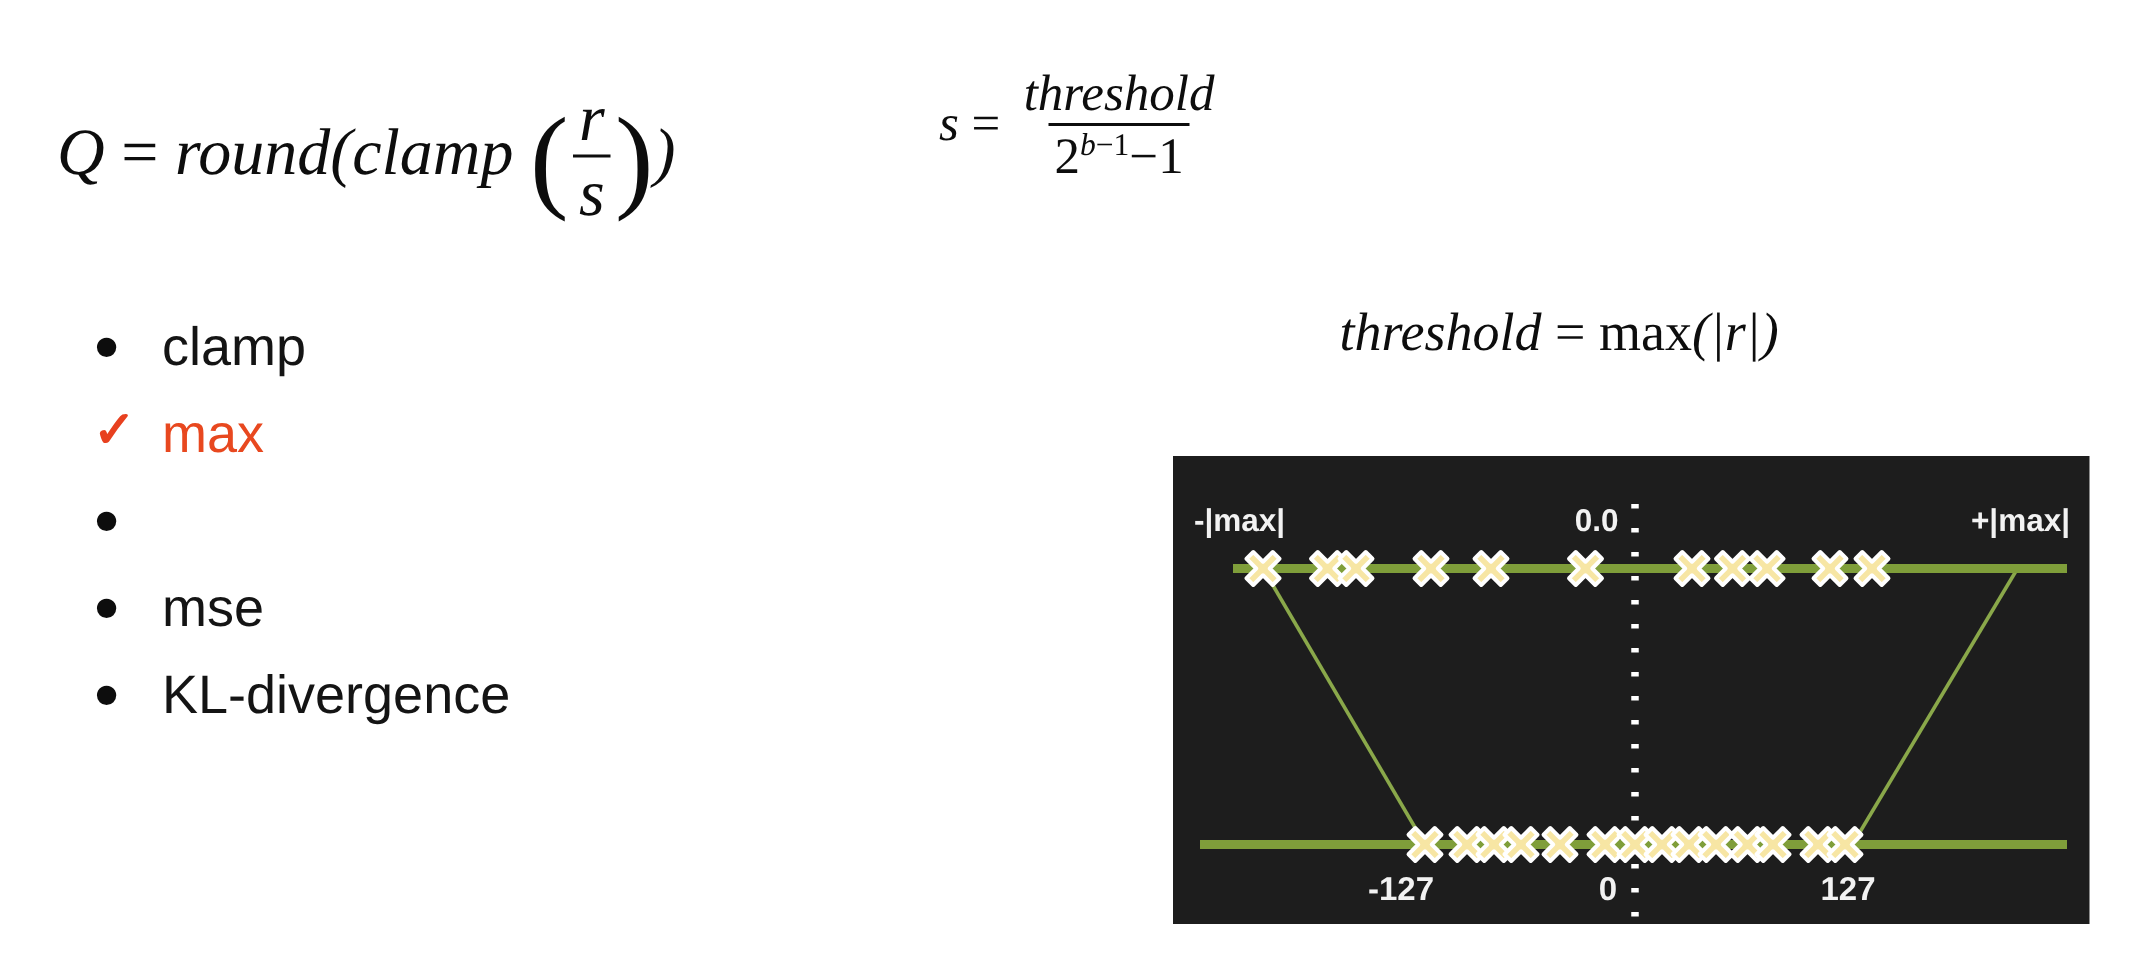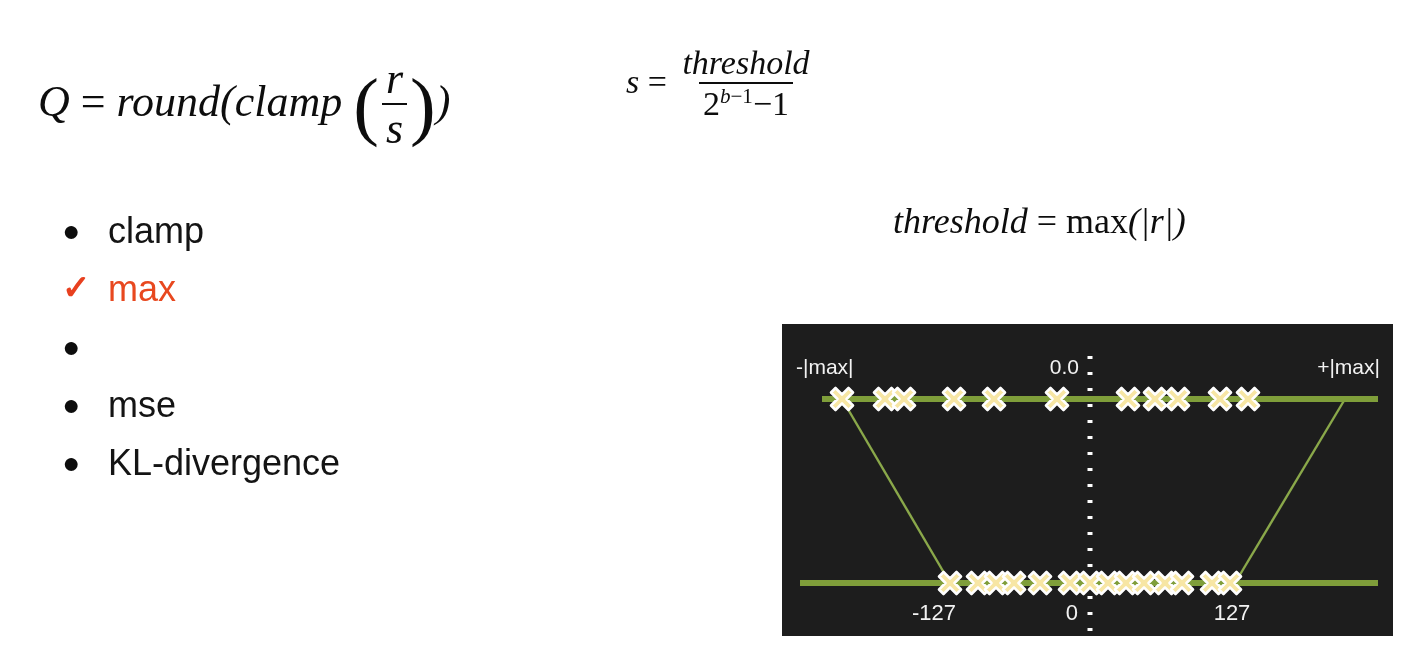--- a/index.html
+++ b/index.html
@@ -104,25 +104,26 @@
     color: #141414;
     font-family: "Liberation Sans", sans-serif;
     line-height: 1;
   }
   .list-row.selected .list-label { color: #e8481f; }
 
   
   #diagram-panel {
     position: absolute;
     left: 782px;
-    top: 324px;
+    top: 304px;
     width: 611px;
     height: 312px;
     background: #1d1d1d;
     overflow: hidden;
+    font-weight: bold;
   }
   #diagram-svg {
     position: absolute;
     left: 0;
     top: 0;
     width: 611px;
     height: 312px;
     display: block;
   }
   .axis-label {

